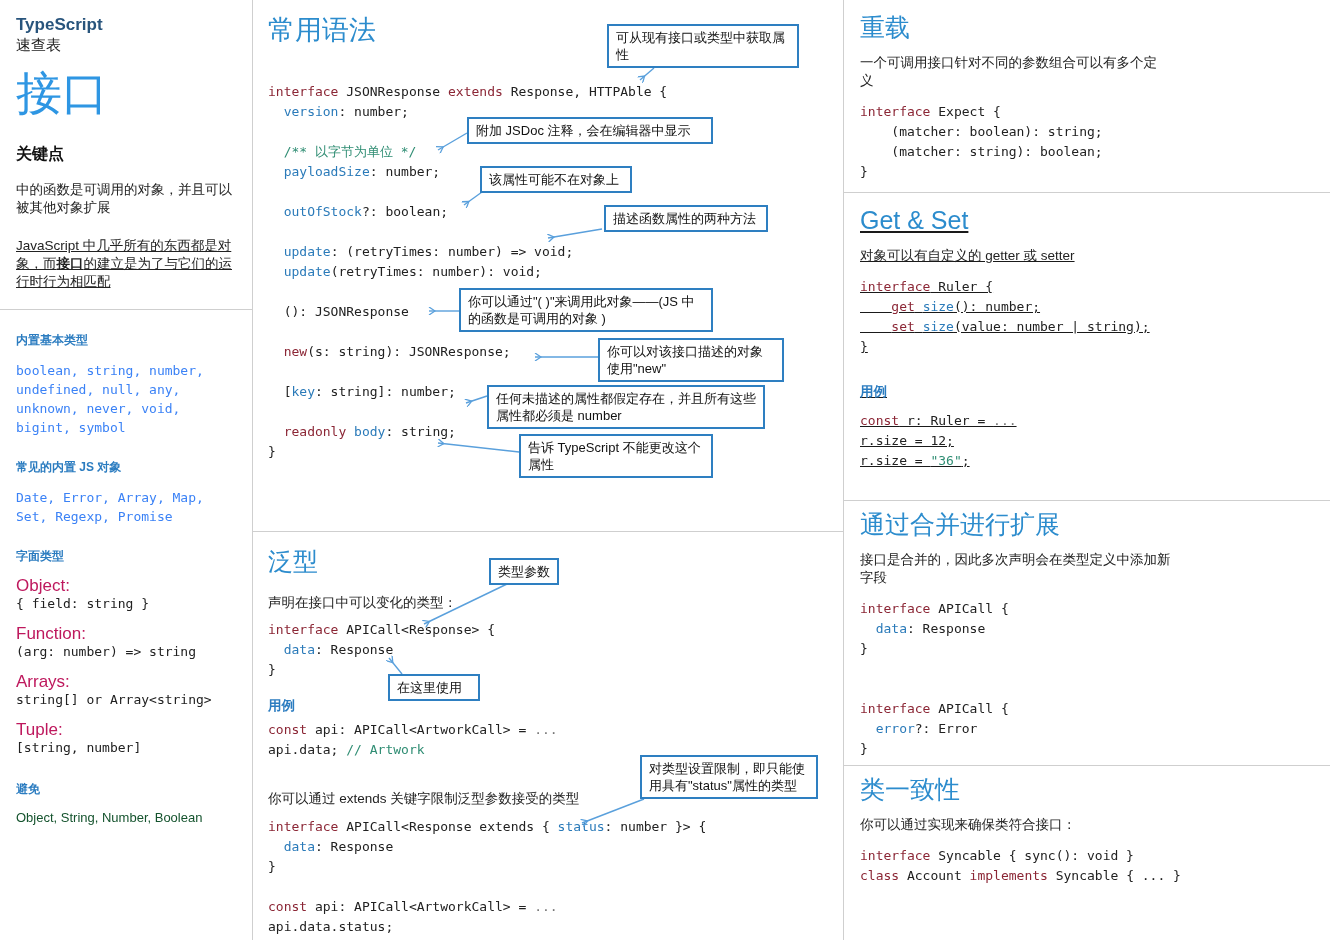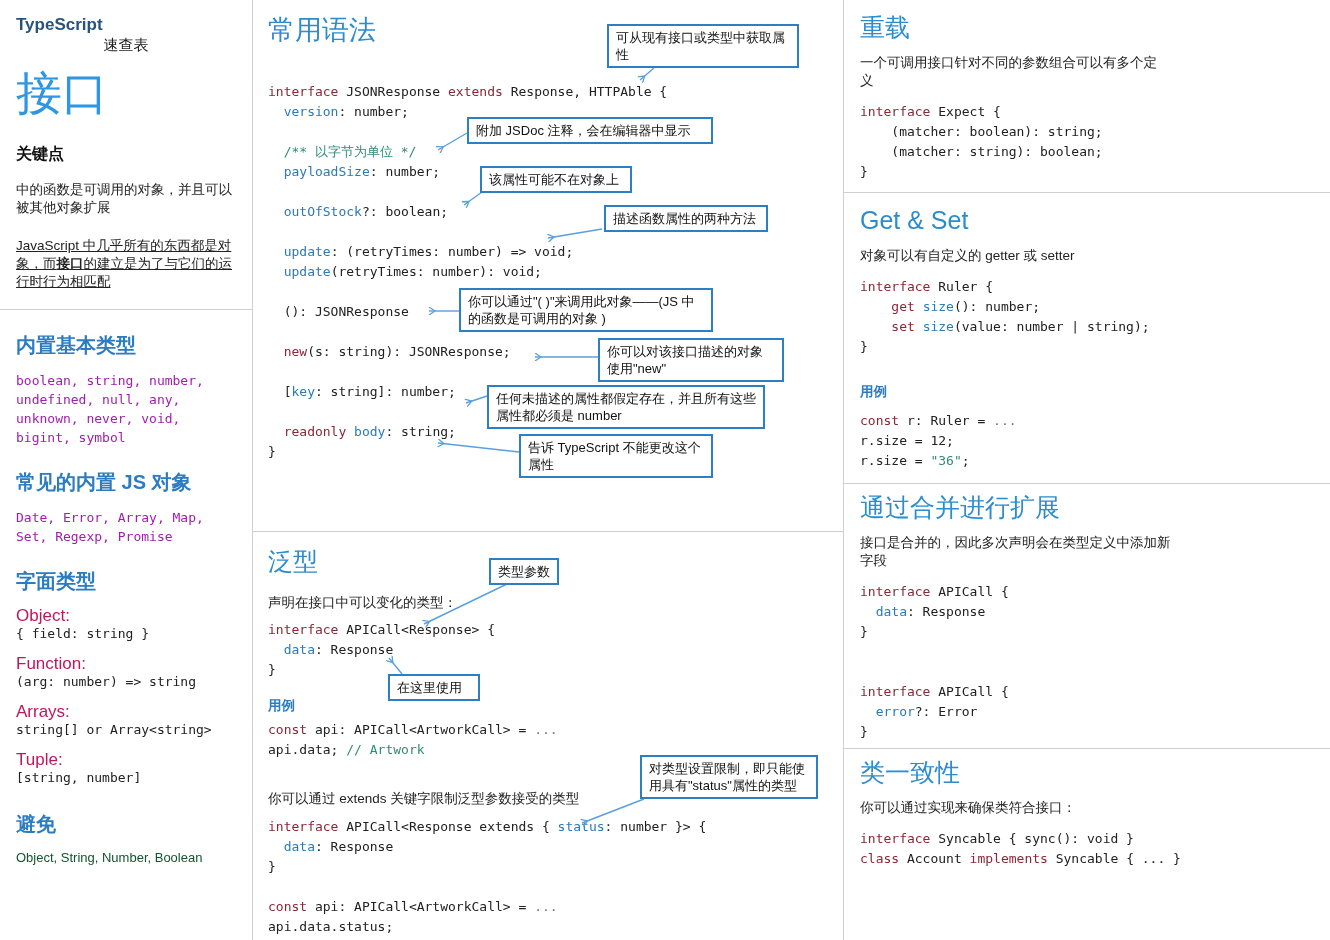--- a/index.html
+++ b/index.html
@@ -6,28 +6,28 @@
   html,body { background:#ffffff; }
   .page {
     position:relative; width:1330px; height:940px; background:#fff;
     font-family:"Liberation Sans", sans-serif; color:#1a1a1a; overflow:hidden;
   }
   .vdiv { position:absolute; top:0; bottom:0; width:1px; background:#cfcfcf; }
 
   
   .sidebar { position:absolute; left:0; top:0; width:252px; height:940px; padding:14px 16px 4px 16px; }
   .brand { font-size:17px; font-weight:700; color:#28547c; line-height:21px; }
-  .subtitle { font-size:15px; color:#1a1a1a; line-height:19px;text-align:center; }
+  .subtitle { font-size:15px; color:#1a1a1a; line-height:19px; }
   .big-title { font-size:46px; line-height:50px; font-weight:500; color:#2e96e3; margin-top:14px; }
   .keypoints-h { font-size:16px; font-weight:700; color:#111; margin-top:26px; }
   .side-p { font-size:13.5px; line-height:18px; color:#222; margin-top:16px; }
   .side-p + .side-p { margin-top:20px;text-decoration:underline; }
   .side-hr { border:0; border-top:1px solid #cfcfcf; margin:18px -16px 0 -16px; }
-  .side-h { font-size:20px; font-weight:700; color:#2b7cc0; margin-top:22px; }
-  .side-mono { font-family:"DejaVu Sans Mono", monospace; font-size:13px; line-height:19px; white-space:pre; color:#a21caf; margin-top:12px; }
+  .side-h { font-size:12px; font-weight:700; color:#2b7cc0; margin-top:22px; }
+  .side-mono { font-family:"DejaVu Sans Mono", monospace; font-size:13px; line-height:19px; white-space:pre; color:#3b82f6; margin-top:12px; }
   .lit-label { font-size:17px; color:#be185d; line-height:17px; margin-top:12px; }
   .lit-code { font-family:"DejaVu Sans Mono", monospace; font-size:13px; line-height:19px; white-space:pre; color:#212121; }
   .lit-wrap { margin-top:10px; }
   .avoid-text { font-size:13px; color:#14532d; margin-top:12px; }
 
   
   .mid { position:absolute; left:252px; top:0; width:591px; height:940px; }
   .mid-top { position:relative; width:591px; height:531px; }
   .mid-bottom { position:relative; width:591px; height:409px; border-top:1px solid #cfcfcf; }
   .sec-h { font-size:27px; line-height:32px; font-weight:500; color:#2c8ccd; }
@@ -53,21 +53,21 @@
 
   
   .right { position:absolute; left:843px; top:0; width:487px; }
   .rsec { padding:12px 18px 10px 17px; border-bottom:1px solid #cfcfcf; }
   .rsec:last-child { border-bottom:0; }
   .rsec .sec-h2 { margin-bottom:12px; }
   .rsec p.mid-p { margin-bottom:12px; max-width:300px; }
   .rsec .usage-h { margin-top:26px; }
   .rsec pre.code.after-usage { margin-top:10px; }
   .rsec-overloads { padding-bottom:10px; }
-  .rsec-getset { padding-bottom:12px; }
+  .rsec-getset { padding-bottom:29px;text-decoration:underline; }
   .rsec-merging { padding-top:8px; padding-bottom:6px; }
   .rsec-merging p.mid-p { max-width:320px; }
   .rsec-conformance { padding-top:8px; }
 </style>
 </head>
 <body>
 
 <div class="page">
 
   <div class="sidebar">

